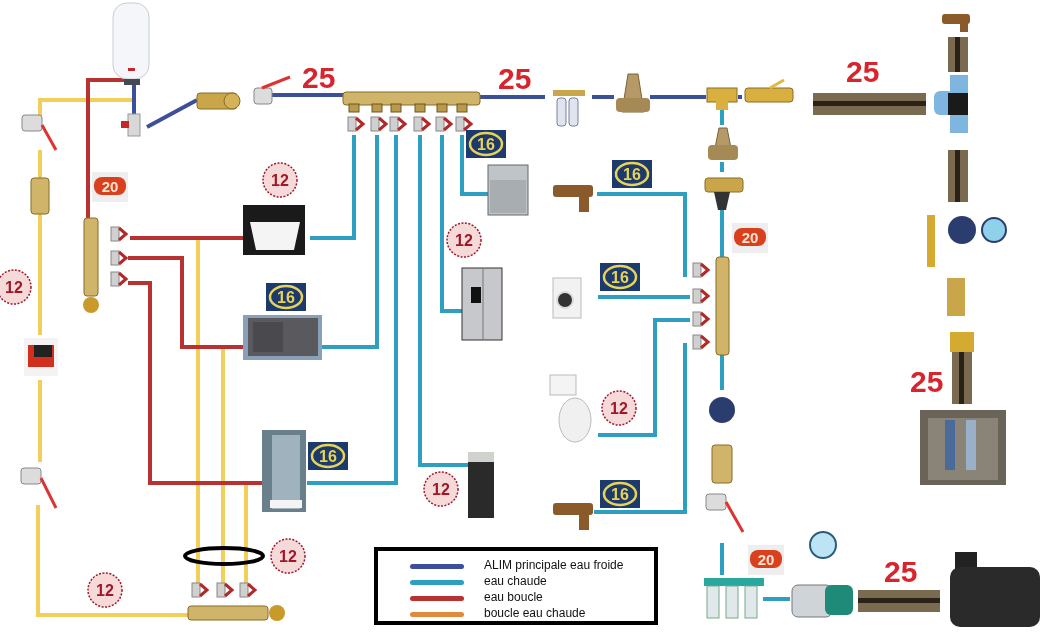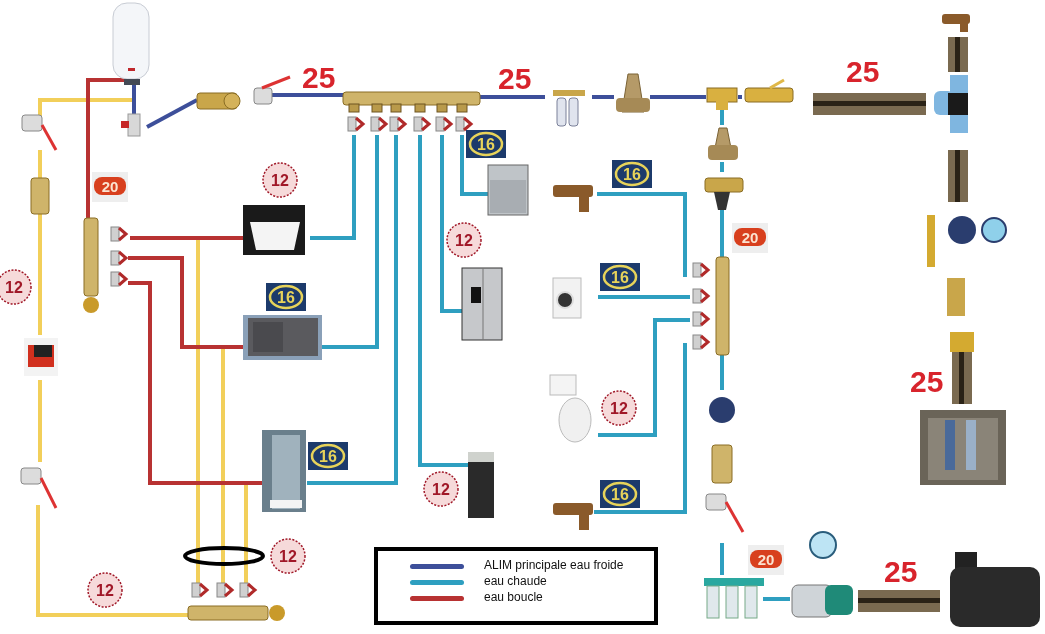--- a/index.html
+++ b/index.html
@@ -434,13 +434,17 @@
     <span class="legend-text">ALIM principale eau froide</span>
   </div>
   <div class="legend-row" style="top:23px">
     <span class="legend-swatch" style="background:#2e9fc0"></span>
     <span class="legend-text"> eau chaude</span>
   </div>
   <div class="legend-row" style="top:39px">
     <span class="legend-swatch" style="background:#b83232"></span>
     <span class="legend-text">eau boucle</span>
   </div>
+  <div class="legend-row" style="top:55px">
+    <span class="legend-swatch" style="background:#e08a3c"></span>
+    <span class="legend-text">boucle eau chaude</span>
+  </div>
 </div>
 
 </body></html>

